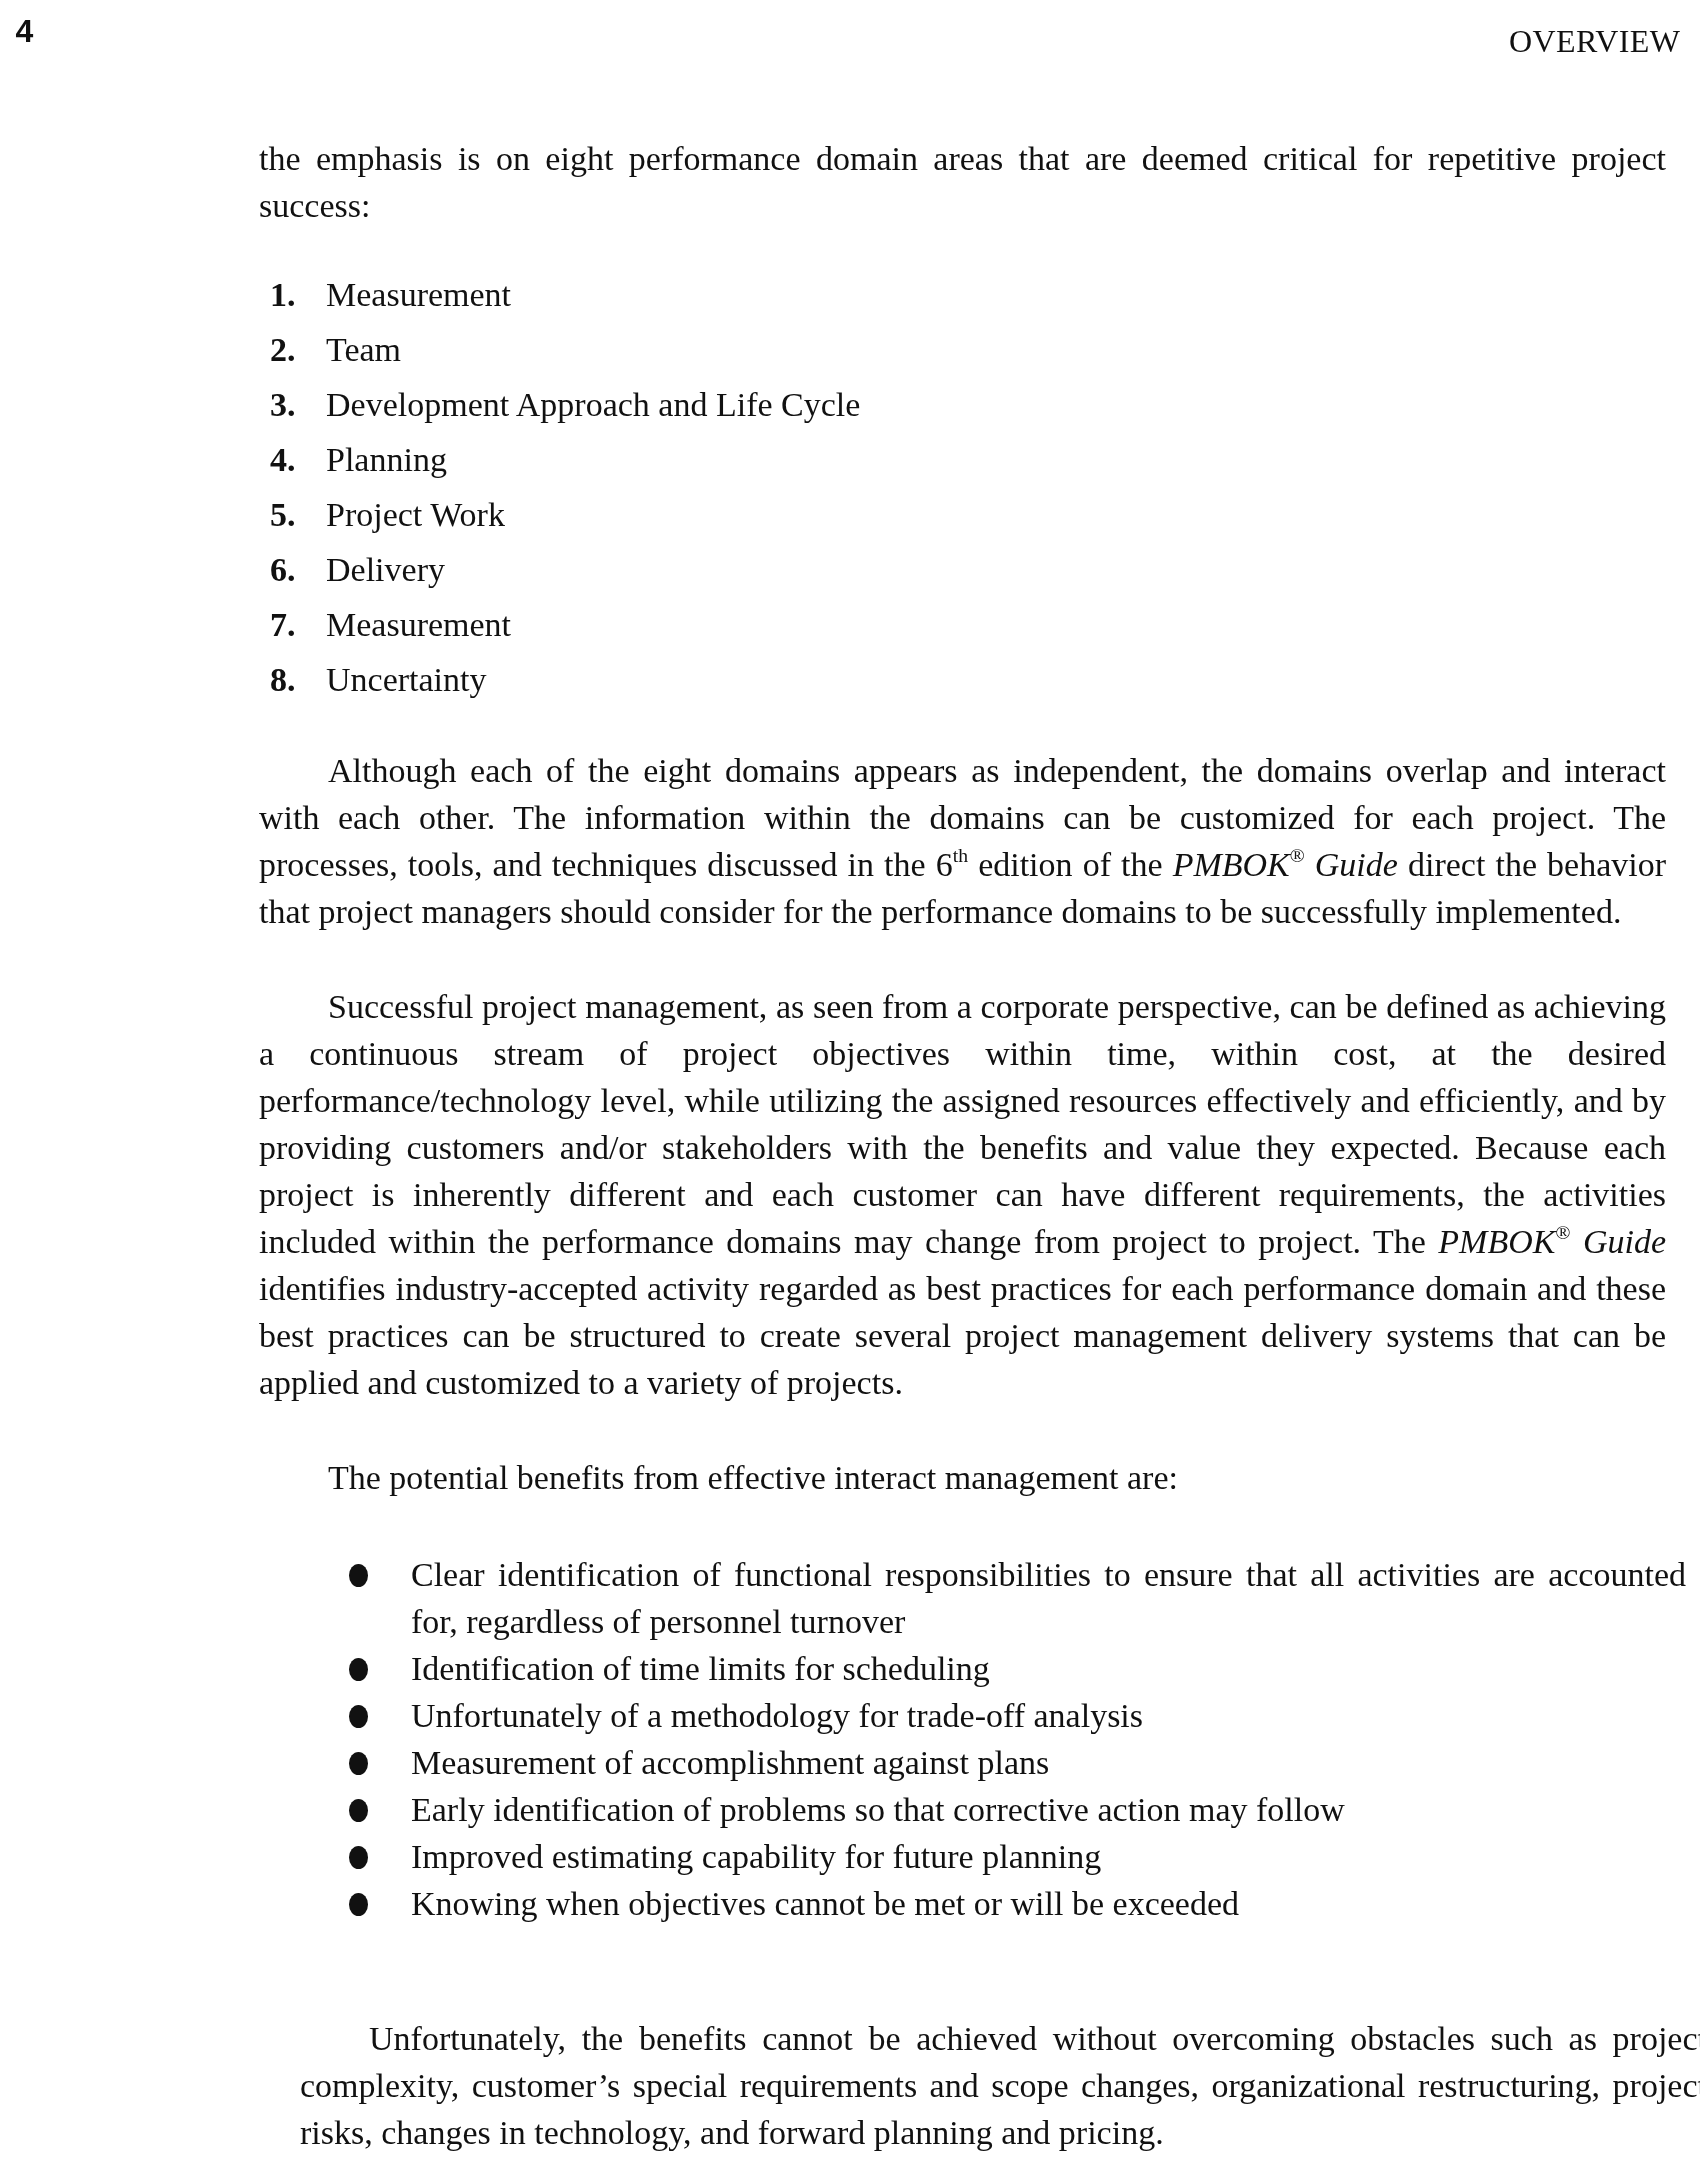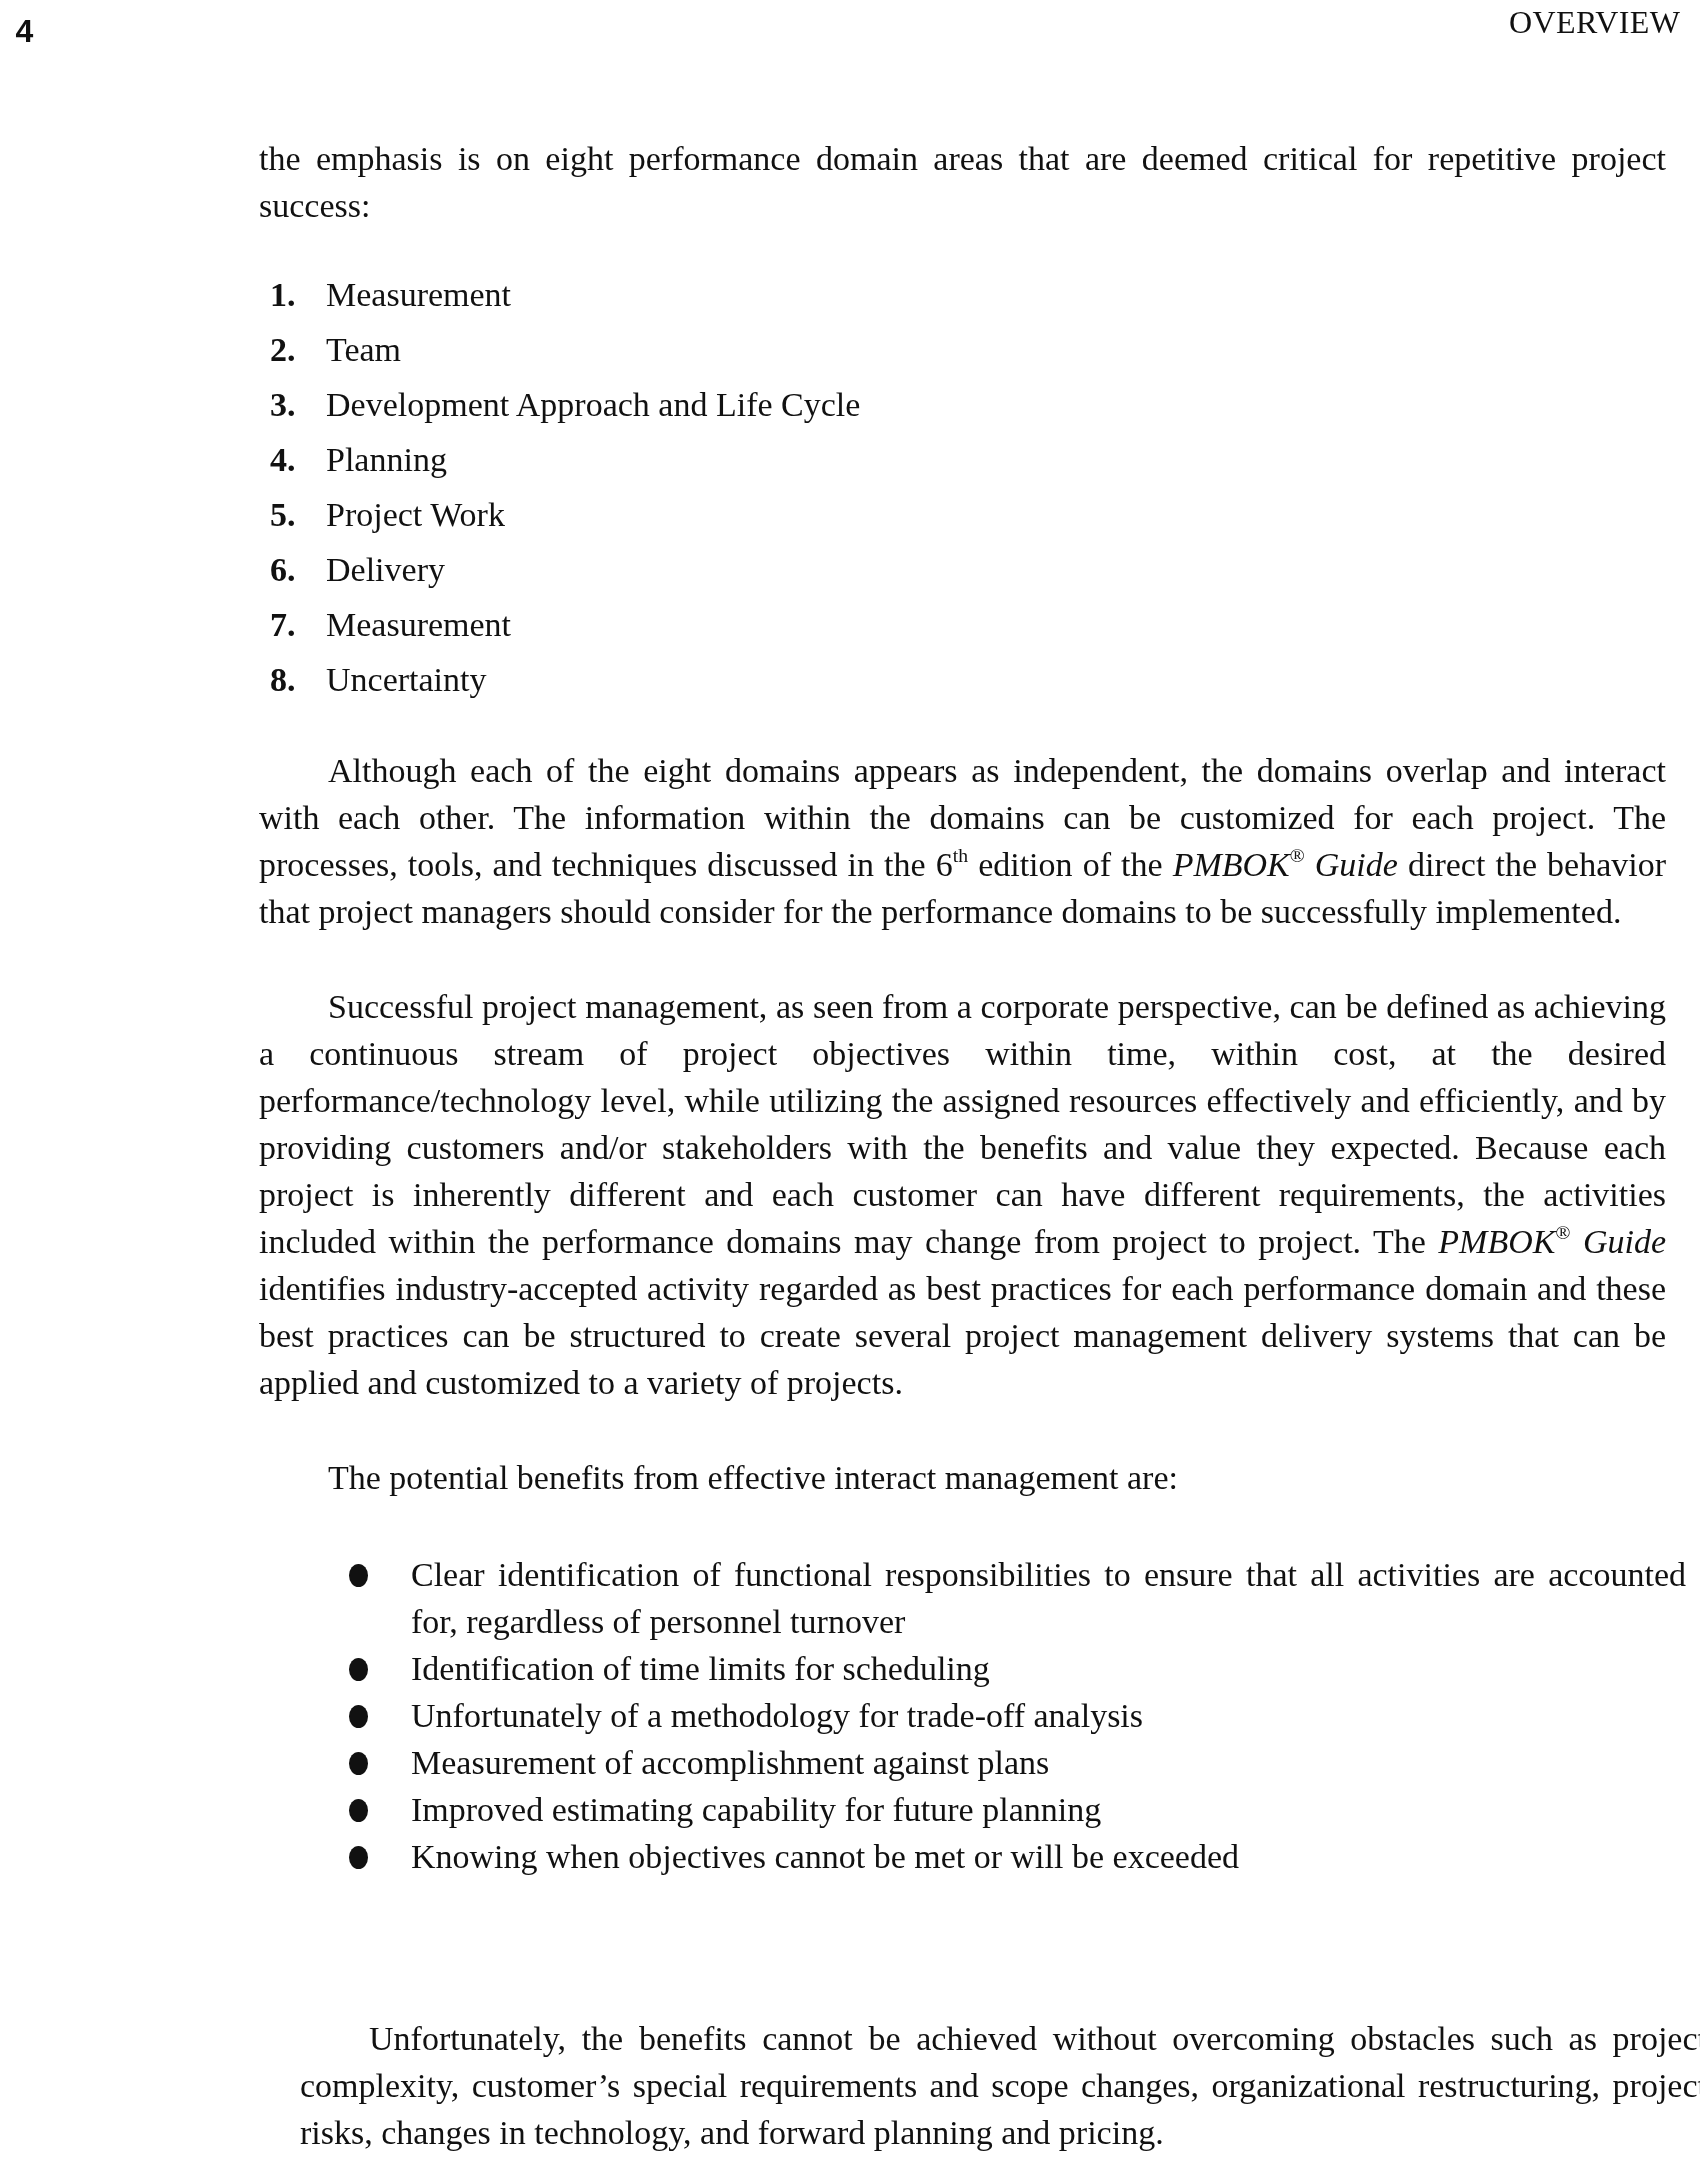--- a/index.html
+++ b/index.html
@@ -1,19 +1,19 @@
 <!DOCTYPE html>
 <html style="font-size:11.3px"><head>
   <meta charset="utf-8">
   <style>
     html, body { margin: 0; padding: 0; background: #ffffff; }
     body { width: 1700px; height: 2172px; position: relative; overflow: hidden; color: #111111; }
     .page { position: absolute; left: 0; top: 0; width: 1700px; height: 2172px; background: #ffffff; }
     .folio { position: absolute; left: 15.5px; top: 9.9px; font-family: "Liberation Sans", sans-serif; font-weight: bold; font-size: 32px; line-height: 42px; }
-    .running-head { position: absolute; right: 19.7px; top: 1px; font-family: "Liberation Serif", serif; font-size: 32px; line-height: 42px; letter-spacing: 0.4px; }
+    .running-head { position: absolute; right: 19.7px; top: 20px; font-family: "Liberation Serif", serif; font-size: 32px; line-height: 42px; letter-spacing: 0.4px; }
     .body-text { font-family: "Liberation Serif", serif; font-size: 34px; line-height: 47px; }
     .para { position: absolute; left: 259px; width: 1407px; margin: 0; text-align: justify; }
     .para.indent { text-indent: 69px; }
     .last-left { text-align-last: left; }
     .num-list { position: absolute; left: 270px; top: 271px; margin: 0; padding: 0; list-style: none; }
     .num-list li { height: 55px; line-height: 47px; display: flex; }
     .num-list .num { font-weight: bold; width: 56px; display: inline-block; }
     .bullet-list { position: absolute; left: 343px; top: 1545px; width: 1337px; margin: 6px; padding: 0; list-style: none; }
     .bullet-list li { display: flex; line-height: 47px; }
     .bullet-list .dot { width: 62px; flex: 0 0 62px; display: flex; align-items: flex-start; padding-top: 12.7px; box-sizing: border-box; }
@@ -96,20 +96,26 @@
     <li>
         <span class="dot">
           <span></span>
         </span>
         <span class="txt">Measurement of accomplishment against plans</span>
       </li>
     <li>
         <span class="dot">
           <span></span>
         </span>
+        <span class="txt">Early identification of problems so that corrective action may follow</span>
+      </li>
+    <li>
+        <span class="dot">
+          <span></span>
+        </span>
         <span class="txt">Improved estimating capability for future planning</span>
       </li>
     <li>
         <span class="dot">
           <span></span>
         </span>
         <span class="txt">Knowing when objectives cannot be met or will be exceeded</span>
       </li>
   </ul>
 

